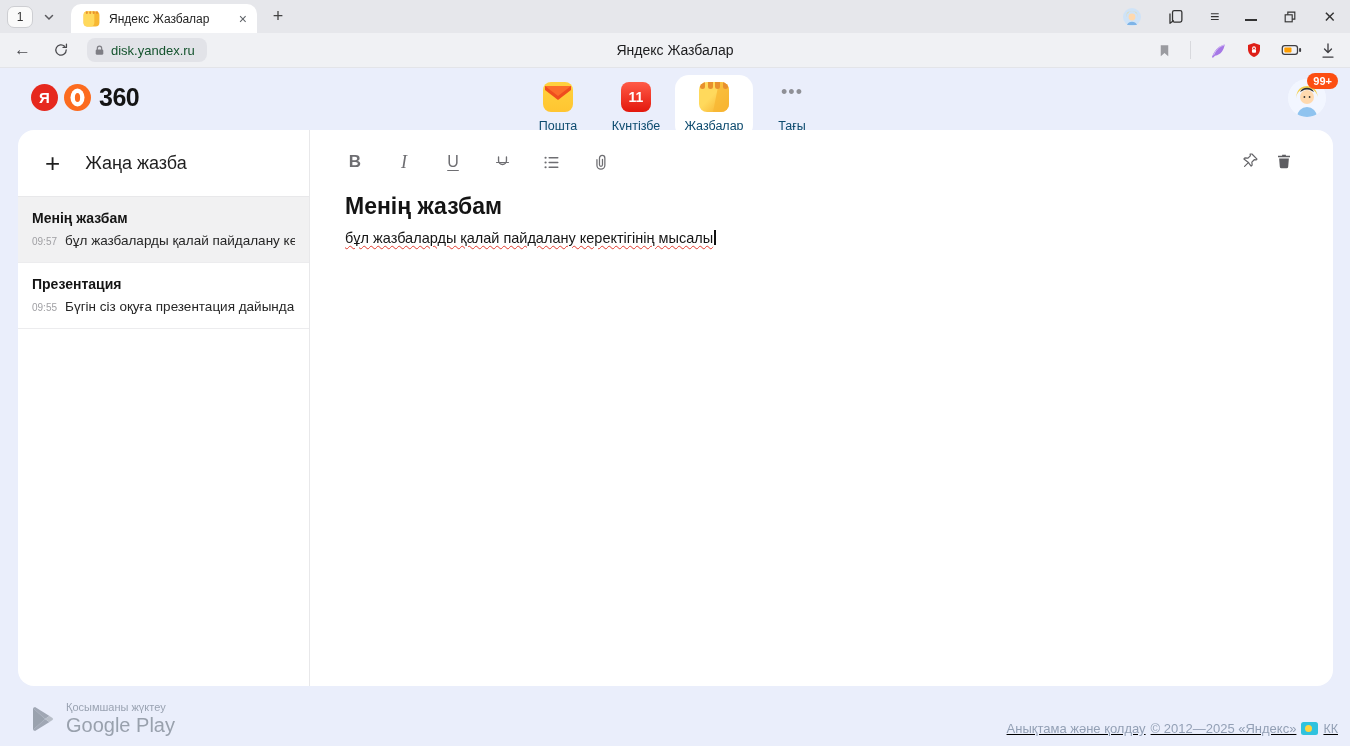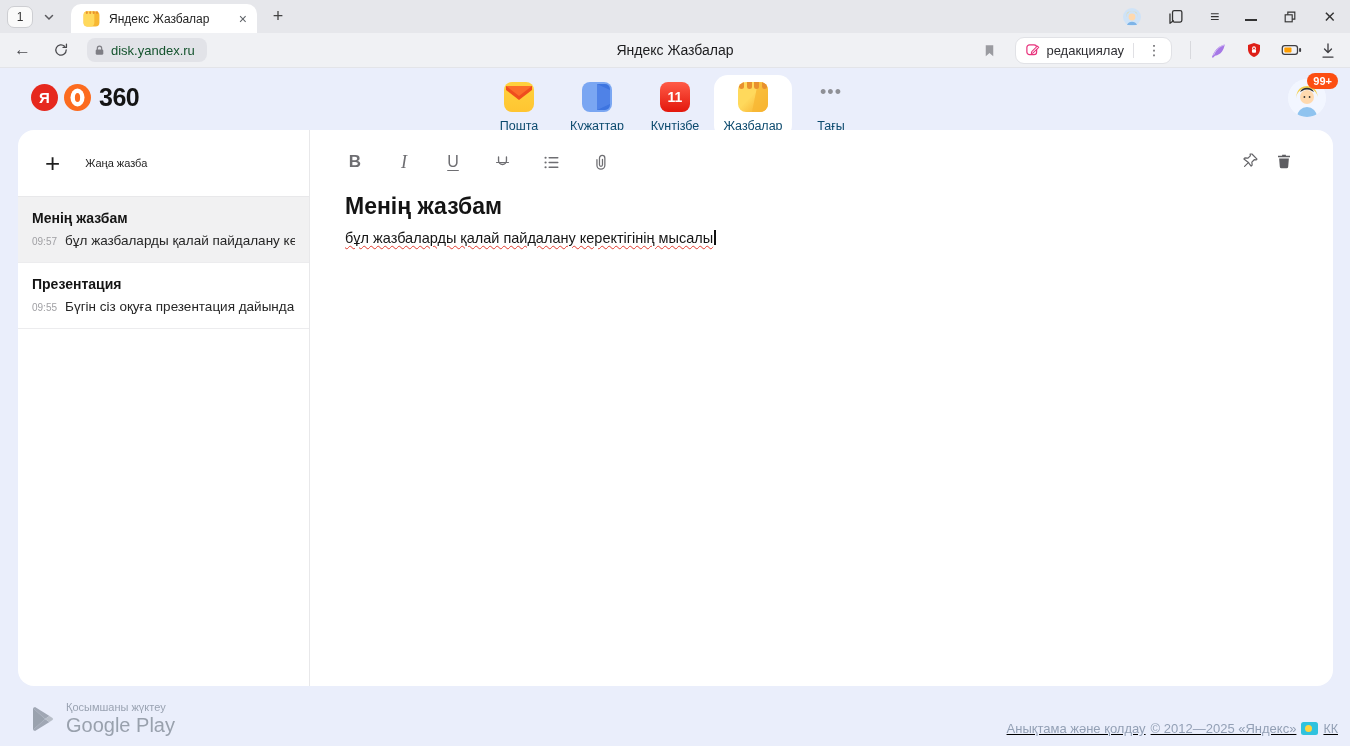--- a/index.html
+++ b/index.html
@@ -50,21 +50,21 @@
   .ic-more { background:transparent; display:flex; align-items:flex-start; justify-content:center; color:#8f9096; font-size:18px; letter-spacing:1px; }
   .avatar-wrap { position:absolute; right:24px; top:10px; width:38px; height:38px; }
   .avatar { width:38px; height:38px; border-radius:50%; background:#f2f6ff; overflow:hidden; }
   .avatar-badge { position:absolute; top:-6px; right:-12px; background:#fc4e12; color:#fff; font-size:11px; font-weight:bold; padding:2px 6px; border-radius:9px; }
 
   
   .card { position:absolute; top:130px; left:18px; right:17px; bottom:60px; background:#fff; border-radius:16px; display:flex; }
   .sidebar { width:292px; border-right:1px solid #e8e8ea; display:flex; flex-direction:column; }
   .newnote { height:67px; display:flex; align-items:center; padding-left:27px; border-bottom:1px solid #e8e8ea; }
   .newnote .plus { font-size:26px; font-weight:300; color:#1f1f1f; line-height:1; }
-  .newnote .nlabel { font-size:11px; color:#1f1f1f; margin-left:25px; }
+  .newnote .nlabel { font-size:18px; color:#1f1f1f; margin-left:25px; }
   .noteitem { padding:13px 14px 14px 14px; border-bottom:1px solid #ececee; }
   .noteitem.selected { background:#f1f1f2; }
   .note-title { font-size:14px; font-weight:bold; color:#141414; }
   .note-sub { display:flex; margin-top:7px; align-items:baseline; overflow:hidden; }
   .note-time { font-size:10px; color:#a0a0a4; margin-right:8px; flex:none; }
   .note-prev { font-size:13.5px; color:#262626; white-space:nowrap; overflow:hidden; }
 
   
   .editor { flex:1; position:relative; padding:17px 0 0 35px; }
   .toolbar { display:flex; align-items:center; gap:29px; height:30px; color:#6e6e72; }
@@ -159,29 +159,20 @@
     <svg width="13" height="13" viewBox="0 0 24 24">
         <rect x="5" y="10" width="14" height="10" rx="2.5" fill="#7e7e84"></rect>
         <path d="M8 11V8a4 4 0 018 0v3" fill="none" stroke="#7e7e84" stroke-width="2.2"></path>
       </svg>
     <span class="urltext">disk.yandex.ru</span>
   </div>
   <div class="addr-right">
     <svg width="15" height="15" viewBox="0 0 24 24">
         <path d="M6 3.5h12V21l-6-5.1L6 21z" fill="#9a9ba0"></path>
       </svg>
-    <div class="editpill">
-      <svg width="15" height="15" viewBox="0 0 20 20">
-          <rect x="2.5" y="2.5" width="13" height="13" rx="3.5" fill="none" stroke="#e8327c" stroke-width="1.6"></rect>
-          <path d="M9 11.5l7.5-7.5 1.8 1.8-7.5 7.5-2.4.6z" fill="#fff" stroke="#e8327c" stroke-width="1.4" stroke-linejoin="round"></path>
-        </svg>
-      <span class="lbl">редакциялау</span>
-      <span class="sep"></span>
-      <span class="dots">⋮</span>
-    </div>
     <span class="chrome-sep"></span>
     <svg width="18" height="18" viewBox="0 0 24 24">
         <path d="M4 21c5-12 11-15 17-16.5C20 11 16 18.5 8 19.5l-3 3z" fill="#a678e6"></path>
         <path d="M6 19C10 10 15 7 20 5.5" fill="none" stroke="#d9c5f5" stroke-width="1.2"></path>
       </svg>
     <svg width="18" height="18" viewBox="0 0 24 24">
         <path d="M12 2.5l8 2.7v5.3c0 5.3-3.3 9-8 10.8-4.7-1.8-8-5.5-8-10.8V5.2z" fill="#de1f17"></path>
         <rect x="9.3" y="11" width="5.4" height="4.6" rx="1" fill="#fff"></rect>
         <path d="M10.2 11V9.6a1.8 1.8 0 013.6 0V11" fill="none" stroke="#fff" stroke-width="1.4"></path>
       </svg>
@@ -213,29 +204,20 @@
 
   <div class="apps">
     <div class="app">
       <div class="appicon ic-mail">
         <svg width="30" height="30" viewBox="0 0 30 30">
             <path d="M2 4h26v4L15 18 2 8z" fill="#ef4d1e"></path>
             <path d="M2 4h26L15 14z" fill="#fb6d2a"></path>
           </svg>
       </div>
       <span class="app-label">Пошта</span>
-    </div>
-    <div class="app">
-      <div class="appicon" style="background:#7aa6f2;">
-        <svg width="30" height="30" viewBox="0 0 30 30">
-            <path d="M15 2h8a5 5 0 015 5v16a5 5 0 01-5 5h-8z" fill="#3d74e0"></path>
-            <path d="M15 2L28 8v14L15 28z" fill="#5b8ceb" opacity="0.6"></path>
-          </svg>
-      </div>
-      <span class="app-label">Құжаттар</span>
     </div>
     <div class="app">
       <div class="appicon ic-cal">
           <span>11</span>
         </div>
       <span class="app-label">Күнтізбе</span>
     </div>
     <div class="app active">
       <div class="appicon ic-notes">
         <div class="notes-scallop">

